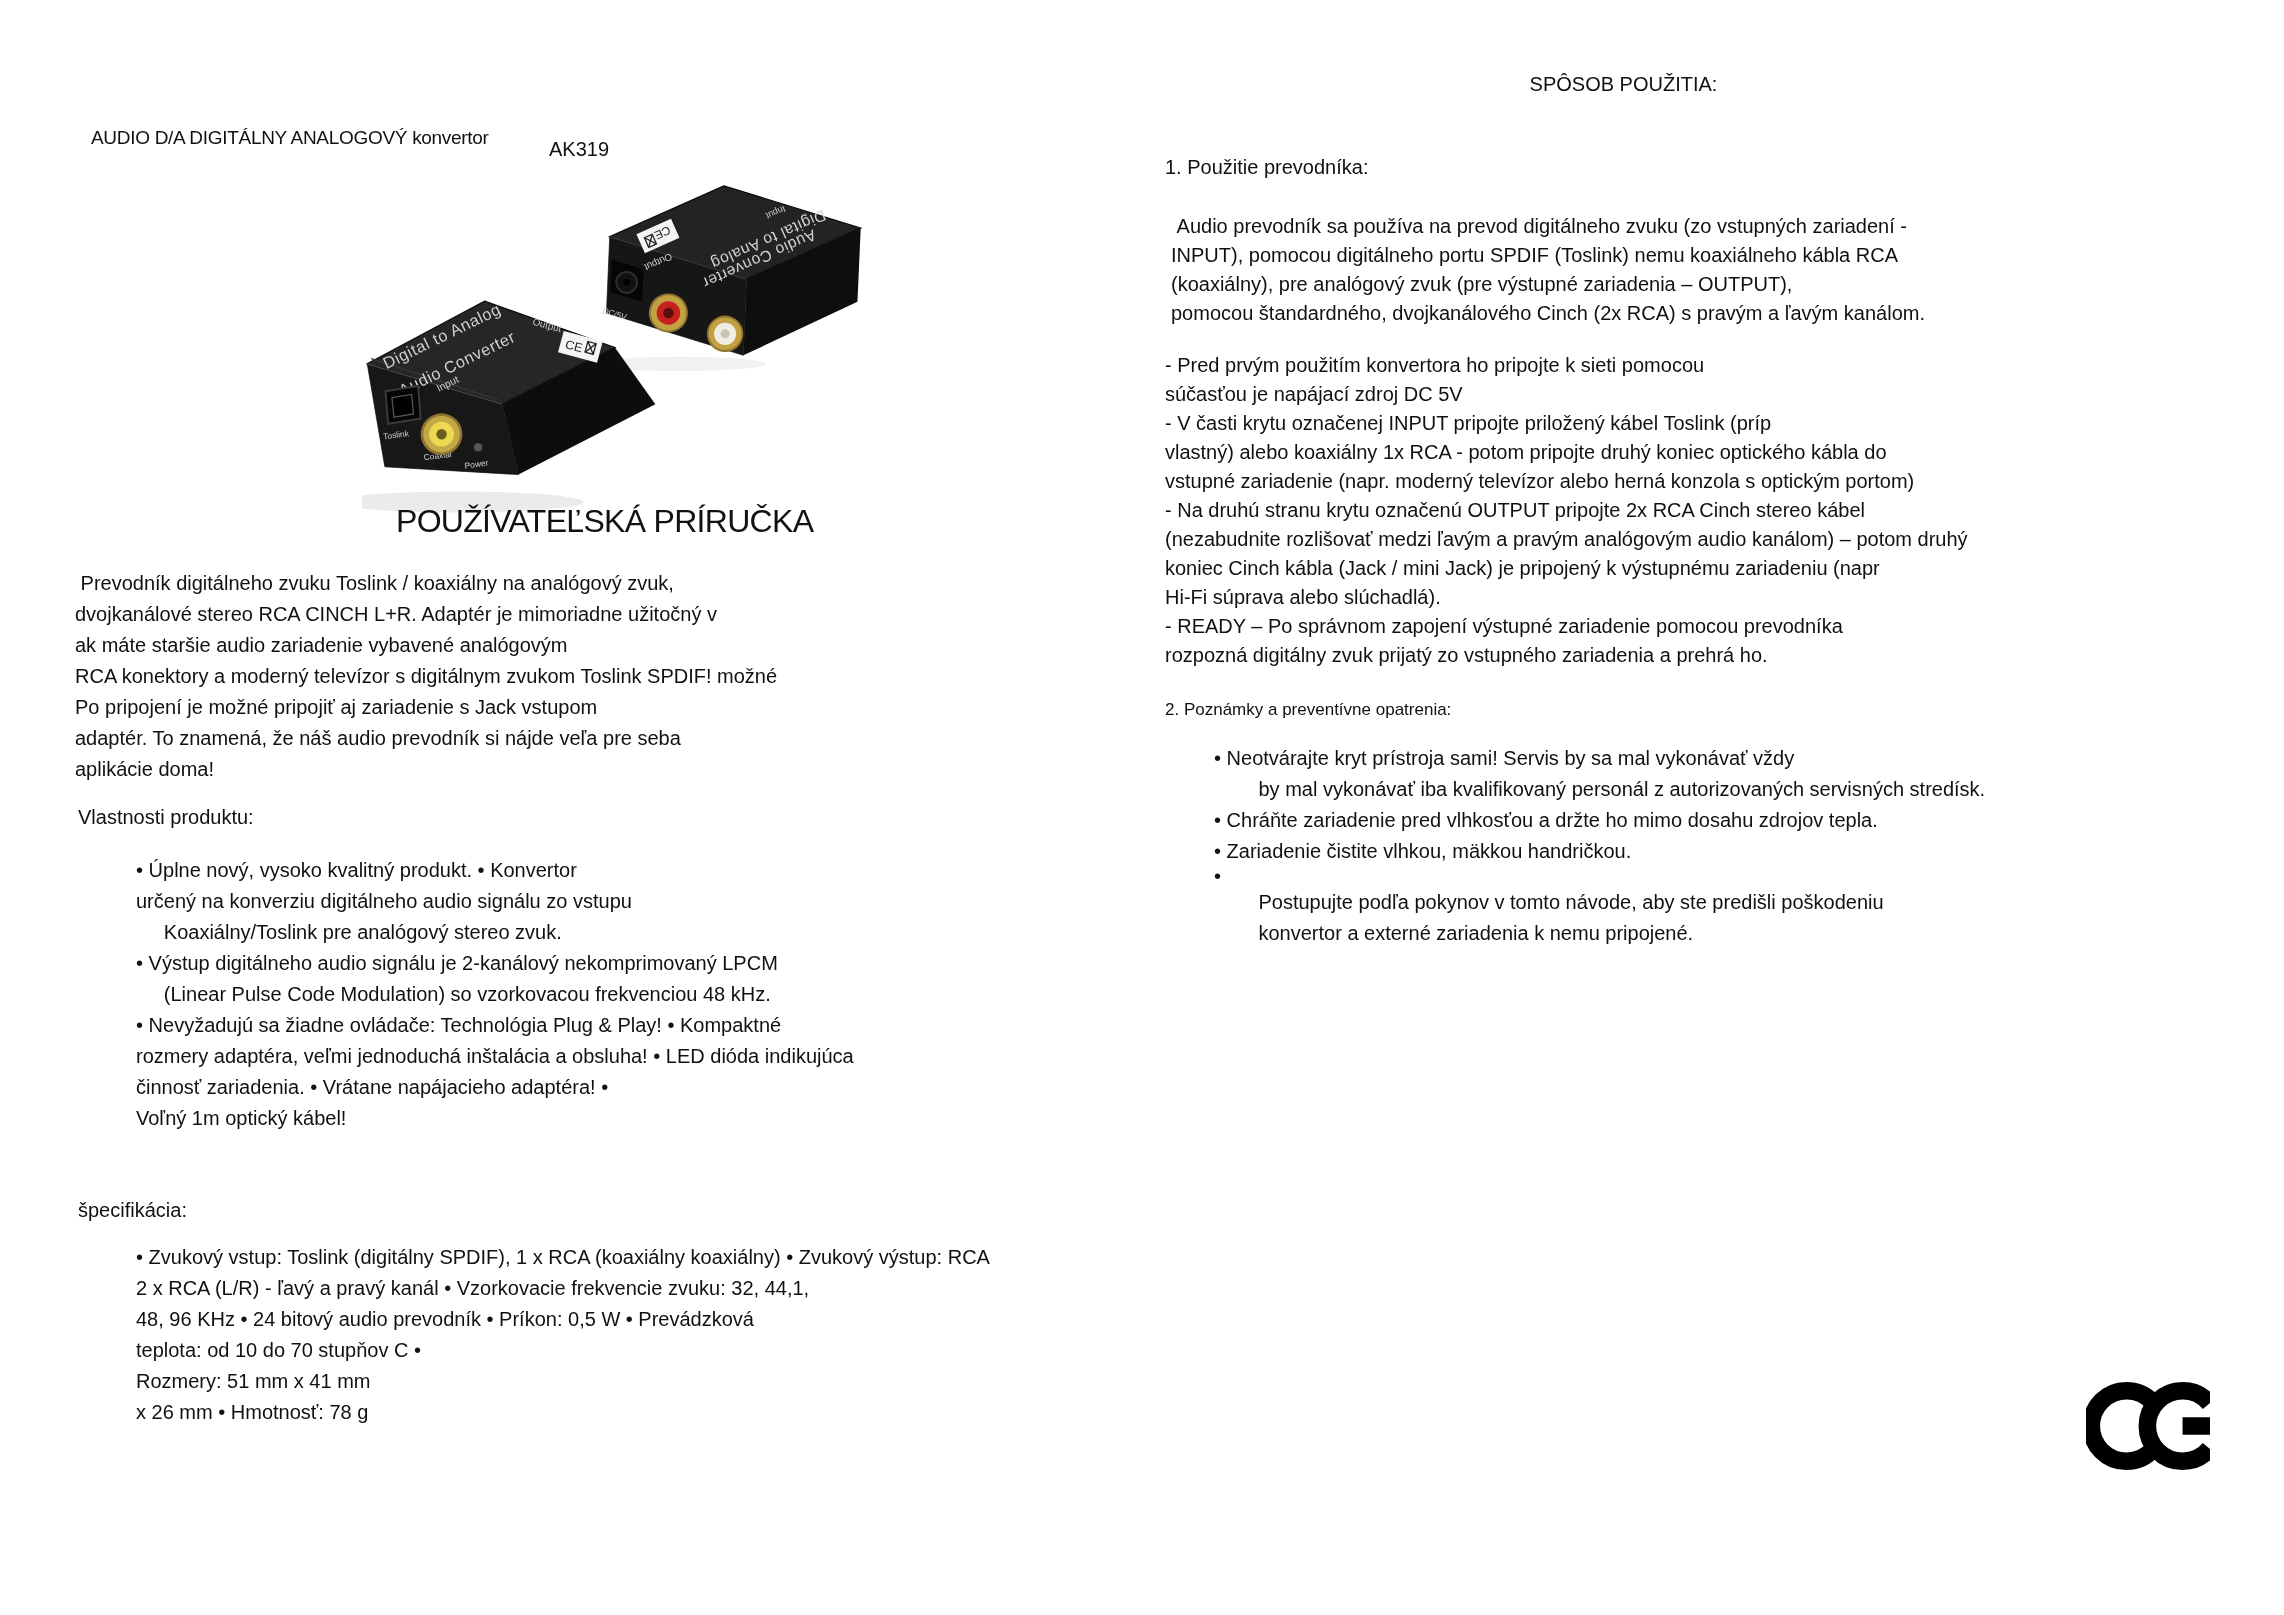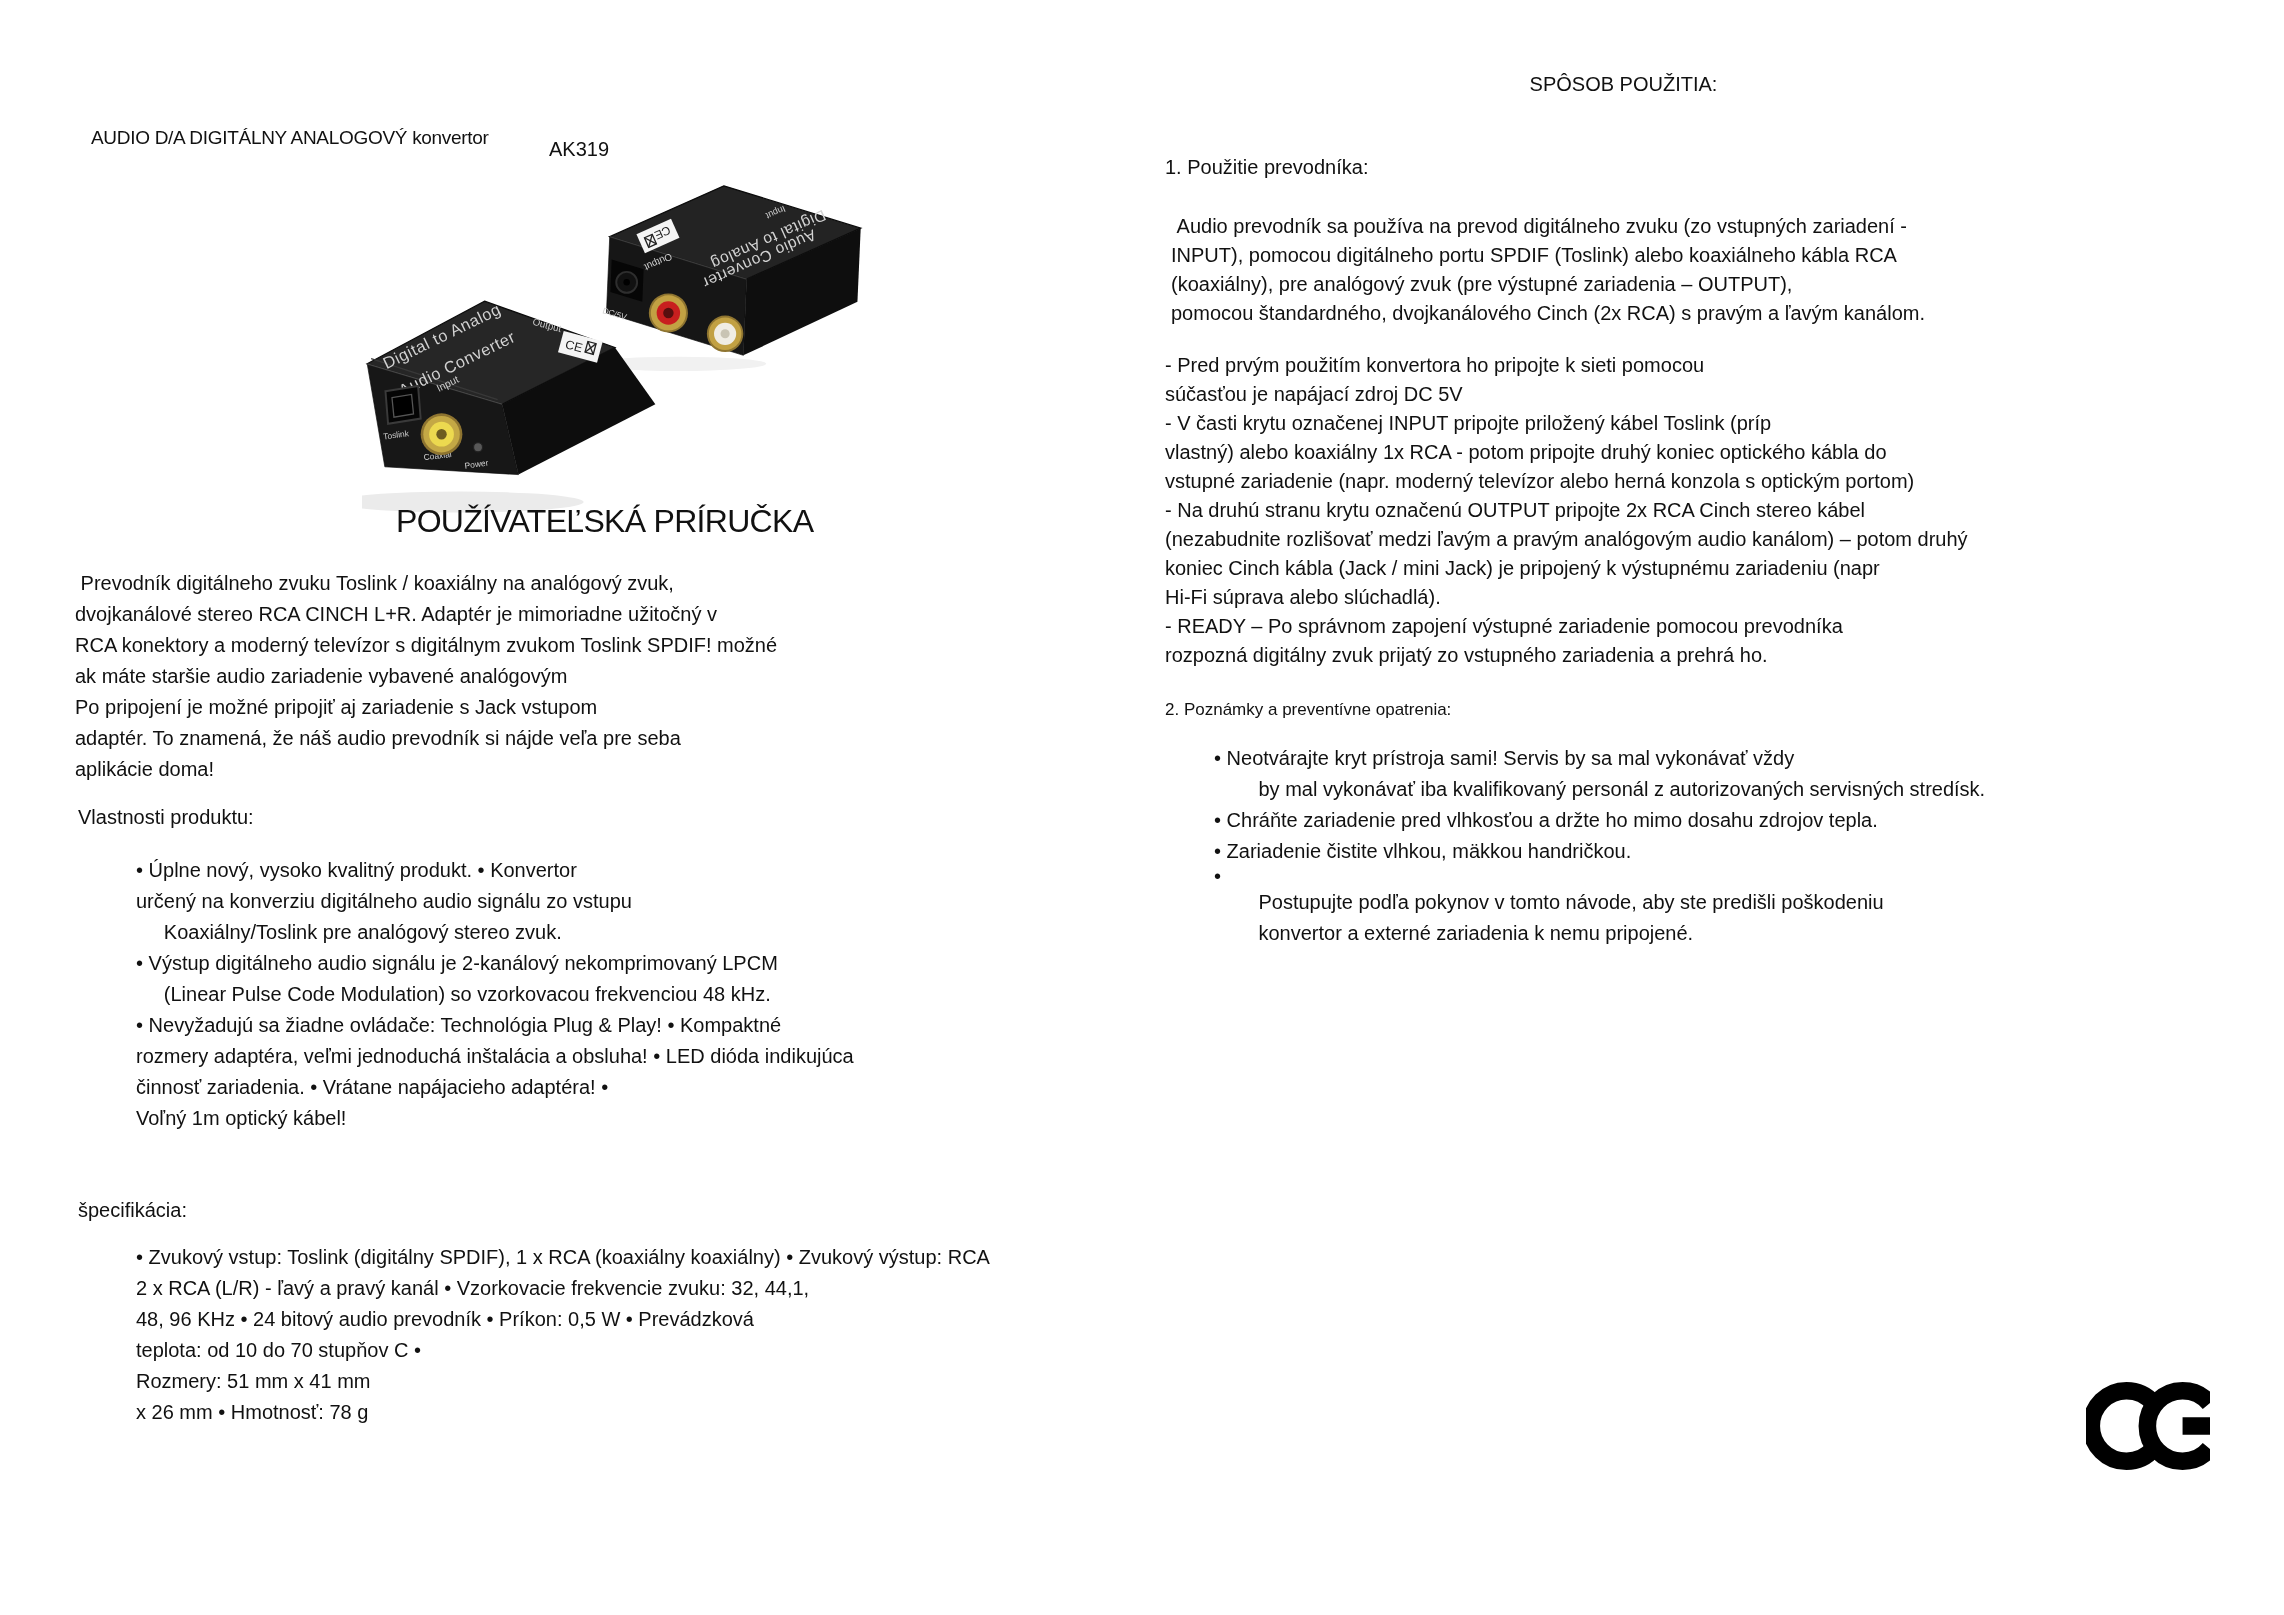--- a/index.html
+++ b/index.html
@@ -117,22 +117,22 @@
         <circle cx="178" cy="428" r="7" fill="#585858" stroke="#222" stroke-width="2"></circle>
       </g>
     </svg>
   </div>
 
   <div class="abs manual" style="left:396px;top:503px;">POUŽÍVATEĽSKÁ PRÍRUČKA</div>
 
   <div class="abs block lh47" style="left:75px;top:568px;">
       <div class="line"> Prevodník digitálneho zvuku Toslink / koaxiálny na analógový zvuk,</div>
       <div class="line">dvojkanálové stereo RCA CINCH L+R. Adaptér je mimoriadne užitočný v</div>
+      <div class="line">ak máte staršie audio zariadenie vybavené analógovým</div>
       <div class="line">RCA konektory a moderný televízor s digitálnym zvukom Toslink SPDIF! možné</div>
-      <div class="line">ak máte staršie audio zariadenie vybavené analógovým</div>
       <div class="line">Po pripojení je možné pripojiť aj zariadenie s Jack vstupom</div>
       <div class="line">adaptér. To znamená, že náš audio prevodník si nájde veľa pre seba</div>
       <div class="line">aplikácie doma!</div>
     </div>
 
   <div class="abs heading" style="left:78px;top:806px;">Vlastnosti produktu:</div>
   <div class="abs block lh47" style="left:136px;top:855px;">
       <div class="line">• Úplne nový, vysoko kvalitný produkt. • Konvertor</div>
       <div class="line">určený na konverziu digitálneho audio signálu zo vstupu</div>
       <div class="line">     Koaxiálny/Toslink pre analógový stereo zvuk.</div>
@@ -152,21 +152,21 @@
       <div class="line">teplota: od 10 do 70 stupňov C •</div>
       <div class="line">Rozmery: 51 mm x 41 mm</div>
       <div class="line">x 26 mm • Hmotnosť: 78 g</div>
     </div>
 
   <div class="abs usage" style="left:1167px;top:73px;width:913px;">SPÔSOB POUŽITIA:</div>
 
   <div class="abs heading" style="left:1165px;top:156px;">1. Použitie prevodníka:</div>
   <div class="abs block lh45" style="left:1171px;top:212px;">
       <div class="line"> Audio prevodník sa používa na prevod digitálneho zvuku (zo vstupných zariadení -</div>
-      <div class="line">INPUT), pomocou digitálneho portu SPDIF (Toslink) alebo koaxiálneho kábla RCA</div>
+      <div class="line">INPUT), pomocou digitálneho portu SPDIF (Toslink) nemu koaxiálneho kábla RCA</div>
       <div class="line">(koaxiálny), pre analógový zvuk (pre výstupné zariadenia – OUTPUT),</div>
       <div class="line">pomocou štandardného, dvojkanálového Cinch (2x RCA) s pravým a ľavým kanálom.</div>
     </div>
 
   <div class="abs block lh45" style="left:1165px;top:351px;">
       <div class="line">- Pred prvým použitím konvertora ho pripojte k sieti pomocou</div>
       <div class="line">súčasťou je napájací zdroj DC 5V</div>
       <div class="line">- V časti krytu označenej INPUT pripojte priložený kábel Toslink (príp</div>
       <div class="line">vlastný) alebo koaxiálny 1x RCA - potom pripojte druhý koniec optického kábla do</div>
       <div class="line">vstupné zariadenie (napr. moderný televízor alebo herná konzola s optickým portom)</div>

